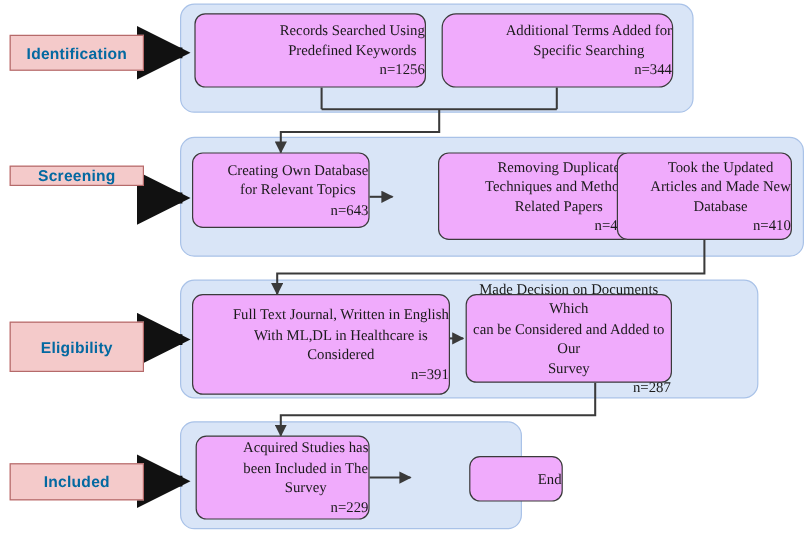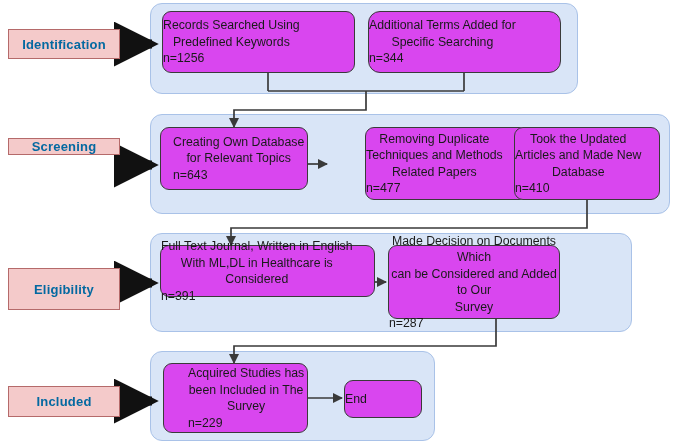--- a/index.html
+++ b/index.html
@@ -47,44 +47,46 @@
     justify-content: center;
     font-size: 13px;
     font-weight: bold;
     color: #0369a1;
     z-index: 4;
     letter-spacing: 0.2px;
   }
   
   .node {
     position: absolute;
-    background: #d946ef;
+    background: #f0abfc;
     border: 1.6px solid #3a3a3a;
     border-radius: 9px;
     box-sizing: border-box;
     display: flex;
     flex-direction: column;
-    align-items: flex-start;
+    align-items: flex-end;
     justify-content: center;
     z-index: 5;
     font-size: 12.3px;
     line-height: 16.5px;
     color: #1a1a1a;
     text-align: center;
     white-space: nowrap;
+    font-family: Liberation Serif, serif;
   }
   .node .ntext {
     white-space: pre-line;
     text-align: center;
   }
   .node .ncount {
     text-align: center;
   }
   .node.end-node {
     justify-content: center;
+    margin-left: 47px;
   }
 </style>
 </head>
 <body>
 
 <div id="canvas">
 
   <div class="band" style="left:150px; top:3px; width:428px; height:91px;"></div>
   <div class="band" style="left:150px; top:114px; width:520px; height:100px;"></div>
   <div class="band" style="left:150px; top:233px; width:482px; height:99px;"></div>
@@ -125,21 +127,21 @@
 Related Papers</div>
     <div class="ncount">n=477</div>
   </div>
   <div class="node" style="left:514px; top:127px; width:146px; height:73px;">
     <div class="ntext">Took the Updated
 Articles and Made New
 Database</div>
     <div class="ncount">n=410</div>
   </div>
 
-  <div class="node" style="left:160px; top:245px; width:215px; height:52px;">
+  <div class="node" style="left:160px; top:245px; width:215px; height:84px;">
     <div class="ntext">Full Text Journal, Written in English
 With ML,DL in Healthcare is
 Considered</div>
     <div class="ncount">n=391</div>
   </div>
   <div class="node" style="left:388px; top:245px; width:172px; height:74px;">
     <div class="ntext">Made Decision on Documents Which
 can be Considered and Added to Our
 Survey</div>
     <div class="ncount">n=287</div>

